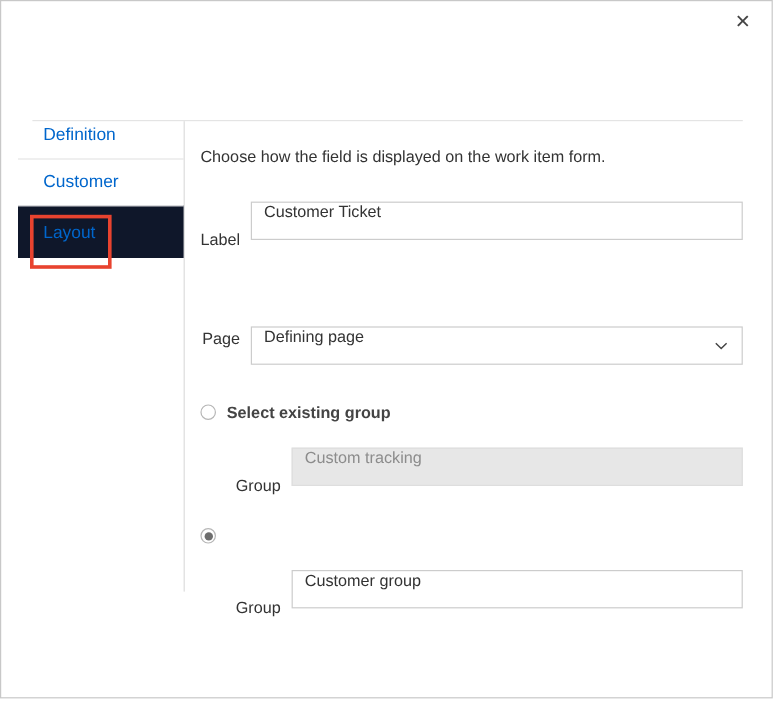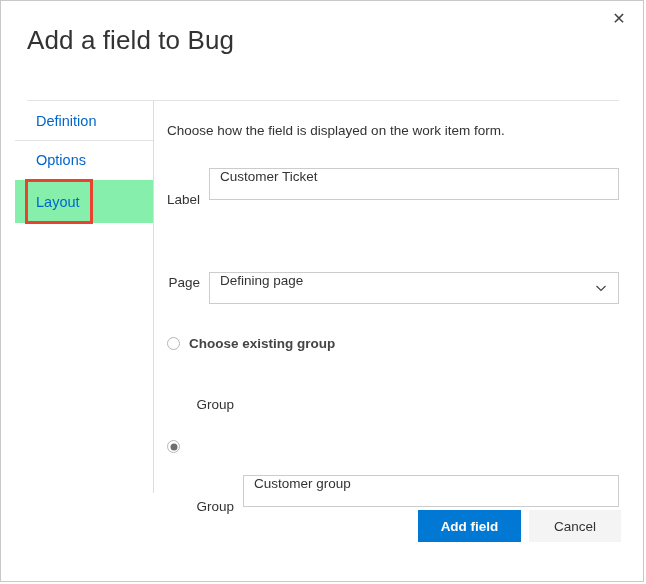--- a/index.html
+++ b/index.html
@@ -69,38 +69,38 @@
     top: 100px;
     width: 1px;
     height: 392px;
     background: #dcdcdc;
   }
 
   
   #sidebar {
     position: absolute;
     left: 14px;
-    top: 100px;
+    top: 92px;
     width: 138px;
   }
   .nav-item {
     position: relative;
     height: 39px;
     display: flex;
     align-items: center;
     padding-left: 21px;
     box-sizing: border-box;
     font-size: 14.5px;
     color: #0066cc;
     cursor: pointer;
     border-top: 1px solid #e4e4e4;
   }
   .nav-item:first-child { border-top: none; }
   .nav-item.selected {
-    background: #86efac;
+    background: #0f172a;
     height: 44px;
     border-top-color: #ffffff;
   }
 
   #layout-highlight {
     position: absolute;
     left: 24px;
     top: 178px;
     width: 68px;
     height: 45px;
@@ -242,31 +242,30 @@
     color: #333333;
   }
 </style>
 </head>
 <body>
 
 <div id="dialog">
 
   <div id="close-btn">✕</div>
 
-  <div id="dialog-title">Add a field to Bug</div>
 
   <div id="divider-top"></div>
   <div id="divider-vert"></div>
 
   <div id="sidebar">
     <div class="nav-item">
       <span>Definition</span>
     </div>
     <div class="nav-item">
-      <span>Options</span>
+      <span>Customer</span>
     </div>
     <div class="nav-item selected">
       <span>Layout</span>
     </div>
   </div>
 
   <div id="layout-highlight"></div>
 
   <div id="form">
 
@@ -284,38 +283,37 @@
       <div class="text-box select">
         <span>Defining page</span>
         <svg class="chevron" viewBox="0 0 12 12">
           <path d="M1.5 4 L6 8.5 L10.5 4" fill="none" stroke="#444444" stroke-width="1.2"></path>
         </svg>
       </div>
     </div>
 
     <div class="radio-row first">
       <span class="radio"></span>
-      <span class="radio-label">Choose existing group</span>
+      <span class="radio-label">Select existing group</span>
     </div>
 
     <div class="field-row">
       <div class="field-label w-group">Group</div>
+      <div class="text-box disabled">
+        <span>Custom tracking</span>
+      </div>
     </div>
 
     <div class="radio-row">
       <span class="radio checked"></span>
     </div>
 
     <div class="field-row">
       <div class="field-label w-group">Group</div>
       <div class="text-box">
         <span>Customer group</span>
       </div>
     </div>
 
   </div>
 
-  <div id="footer">
-    <div class="btn" id="add-field-btn">Add field</div>
-    <div class="btn" id="cancel-btn">Cancel</div>
-  </div>
 
 </div>
 
 </body></html>

